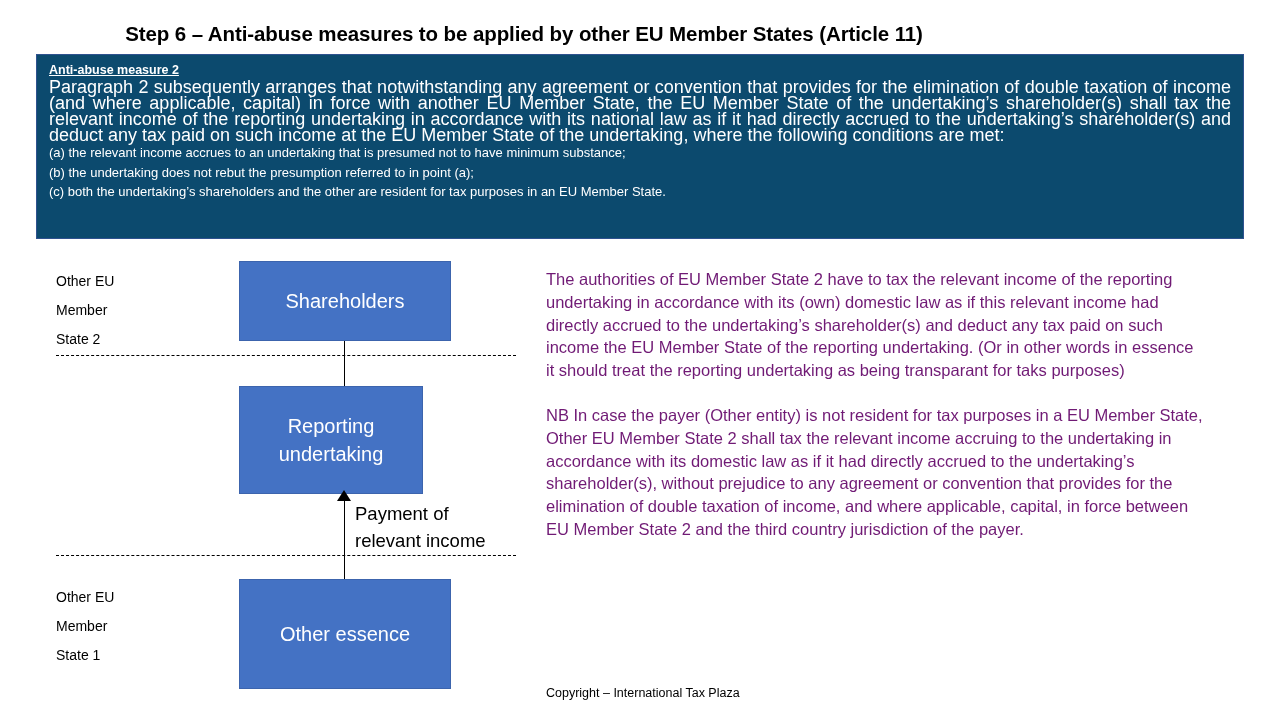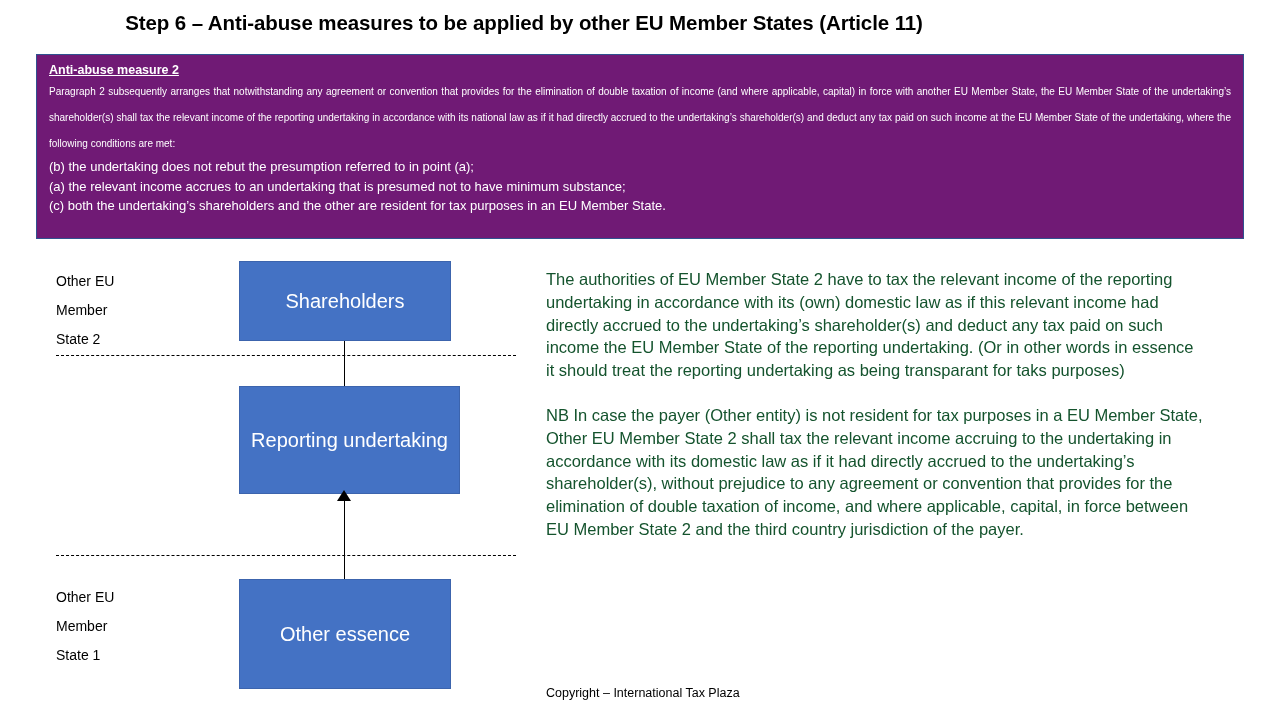--- a/index.html
+++ b/index.html
@@ -17,51 +17,51 @@
   }
   .slide {
     position: relative;
     width: 1280px;
     height: 720px;
   }
   
   .slide-title {
     position: absolute;
     left: 0;
-    top: 11px;
+    top: 22px;
     width: 1048px;
     text-align: center;
     font-size: 20.5px;
     font-weight: bold;
     letter-spacing: -0.1px;
     color: #000000;
   }
   
   .info-box {
     position: absolute;
     left: 36px;
     top: 54px;
     width: 1208px;
     height: 185px;
-    background: #701a75;
+    background: #0c4a6e;
     border: 1px solid #2f528f;
     box-sizing: border-box;
     padding: 8px 12px 6px 12px;
   }
   .info-box .ib-heading {
     font-size: 12.5px;
     font-weight: bold;
     color: #ffffff;
     text-decoration: underline;
     margin-bottom: 2px;
   }
   .info-box .ib-para {
-    font-size: 10px;
-    color: #ffffff;
-    line-height: 26px;
+    font-size: 18px;
+    color: #ffffff;
+    line-height: 16px;
     text-align: justify;
     text-justify: inter-word;
   }
   .info-box .ib-item {
     font-size: 13px;
     color: #ffffff;
     line-height: 19.5px;
   }
   
   .diagram {
@@ -90,21 +90,21 @@
     color: #ffffff;
     font-size: 20px;
     display: flex;
     align-items: center;
     justify-content: center;
     text-align: center;
     line-height: 28px;
     padding: 1px 6px;
   }
   .box-shareholders { left: 239px; top: 11px; width: 212px; height: 80px; }
-  .box-reporting    { left: 239px; top: 136px; width: 221px; height: 108px; }
+  .box-reporting    { left: 239px; top: 136px; width: 184px; height: 108px; }
   .box-other        { left: 239px; top: 329px; width: 212px; height: 110px; }
 
   .divider {
     position: absolute;
     left: 56px;
     width: 460px;
     border-top: 1.5px dashed #000000;
     height: 0;
   }
   .divider-top    { top: 105px; }
@@ -148,21 +148,21 @@
   
   .right-col {
     position: absolute;
     left: 546px;
     top: 268px;
     width: 660px;
   }
   .right-para {
     font-size: 16.5px;
     line-height: 22.8px;
-    color: #14532d;
+    color: #701a75;
     margin: 0 0 22px 0;
   }
   .right-para:last-child { margin-bottom: 12px; }
 
   .copyright {
     position: absolute;
     left: 546px;
     top: 686px;
     font-size: 12.5px;
     color: #000000;
@@ -171,22 +171,22 @@
 </head>
 <body>
 
 <div class="slide">
 
   <div class="slide-title">Step 6 – Anti-abuse measures to be applied by other EU Member States (Article 11)</div>
 
   <div class="info-box">
     <div class="ib-heading">Anti-abuse measure 2</div>
     <div class="ib-para">Paragraph 2 subsequently arranges that notwithstanding any agreement or convention that provides for the elimination of double taxation of income (and where applicable, capital) in force with another EU Member State, the EU Member State of the undertaking’s shareholder(s) shall tax the relevant income of the reporting undertaking in accordance with its national law as if it had directly accrued to the undertaking’s shareholder(s) and deduct any tax paid on such income at the EU Member State of the undertaking, where the following conditions are met:</div>
+    <div class="ib-item">(a)  the relevant income accrues to an undertaking that is presumed not to have minimum substance;</div>
     <div class="ib-item">(b)  the undertaking does not rebut the presumption referred to in point (a);</div>
-    <div class="ib-item">(a)  the relevant income accrues to an undertaking that is presumed not to have minimum substance;</div>
     <div class="ib-item">(c)  both the undertaking’s shareholders and the other are resident for tax purposes in an EU Member State.</div>
   </div>
 
   <div class="diagram">
 
     <div class="state-label lbl-2">Other EU
 Member
 State 2</div>
     <div class="state-label lbl-1">Other EU
 Member
@@ -195,20 +195,22 @@
     <div class="divider divider-top"></div>
     <div class="divider divider-bottom"></div>
 
     <div class="box box-shareholders">Shareholders</div>
     <div class="connector-line conn-share-report"></div>
     <div class="box box-reporting">Reporting
 undertaking</div>
 
     <div class="arrow-head"></div>
     <div class="arrow-shaft"></div>
+    <div class="payment-label">Payment of
+relevant income</div>
 
     <div class="box box-other">Other essence</div>
   </div>
 
   <div class="right-col">
     <p class="right-para">The authorities of EU Member State 2 have to tax the relevant income of the reporting undertaking in accordance with its (own) domestic law as if this relevant income had directly accrued to the undertaking’s shareholder(s) and deduct any tax paid on such income the EU Member State of the reporting undertaking. (Or in other words in essence it should treat the reporting undertaking as being transparant for taks purposes)</p>
     <p class="right-para">NB In case the payer (Other entity) is not resident for tax purposes in a EU Member State, Other EU Member State 2 shall tax the relevant income accruing to the undertaking in accordance with its domestic law as if it had directly accrued to the undertaking’s shareholder(s), without prejudice to any agreement or convention that provides for the elimination of double taxation of income, and where applicable, capital, in force between EU Member State 2 and the third country jurisdiction of the payer.</p>
   </div>
 
   <div class="copyright">Copyright – International Tax Plaza</div>

